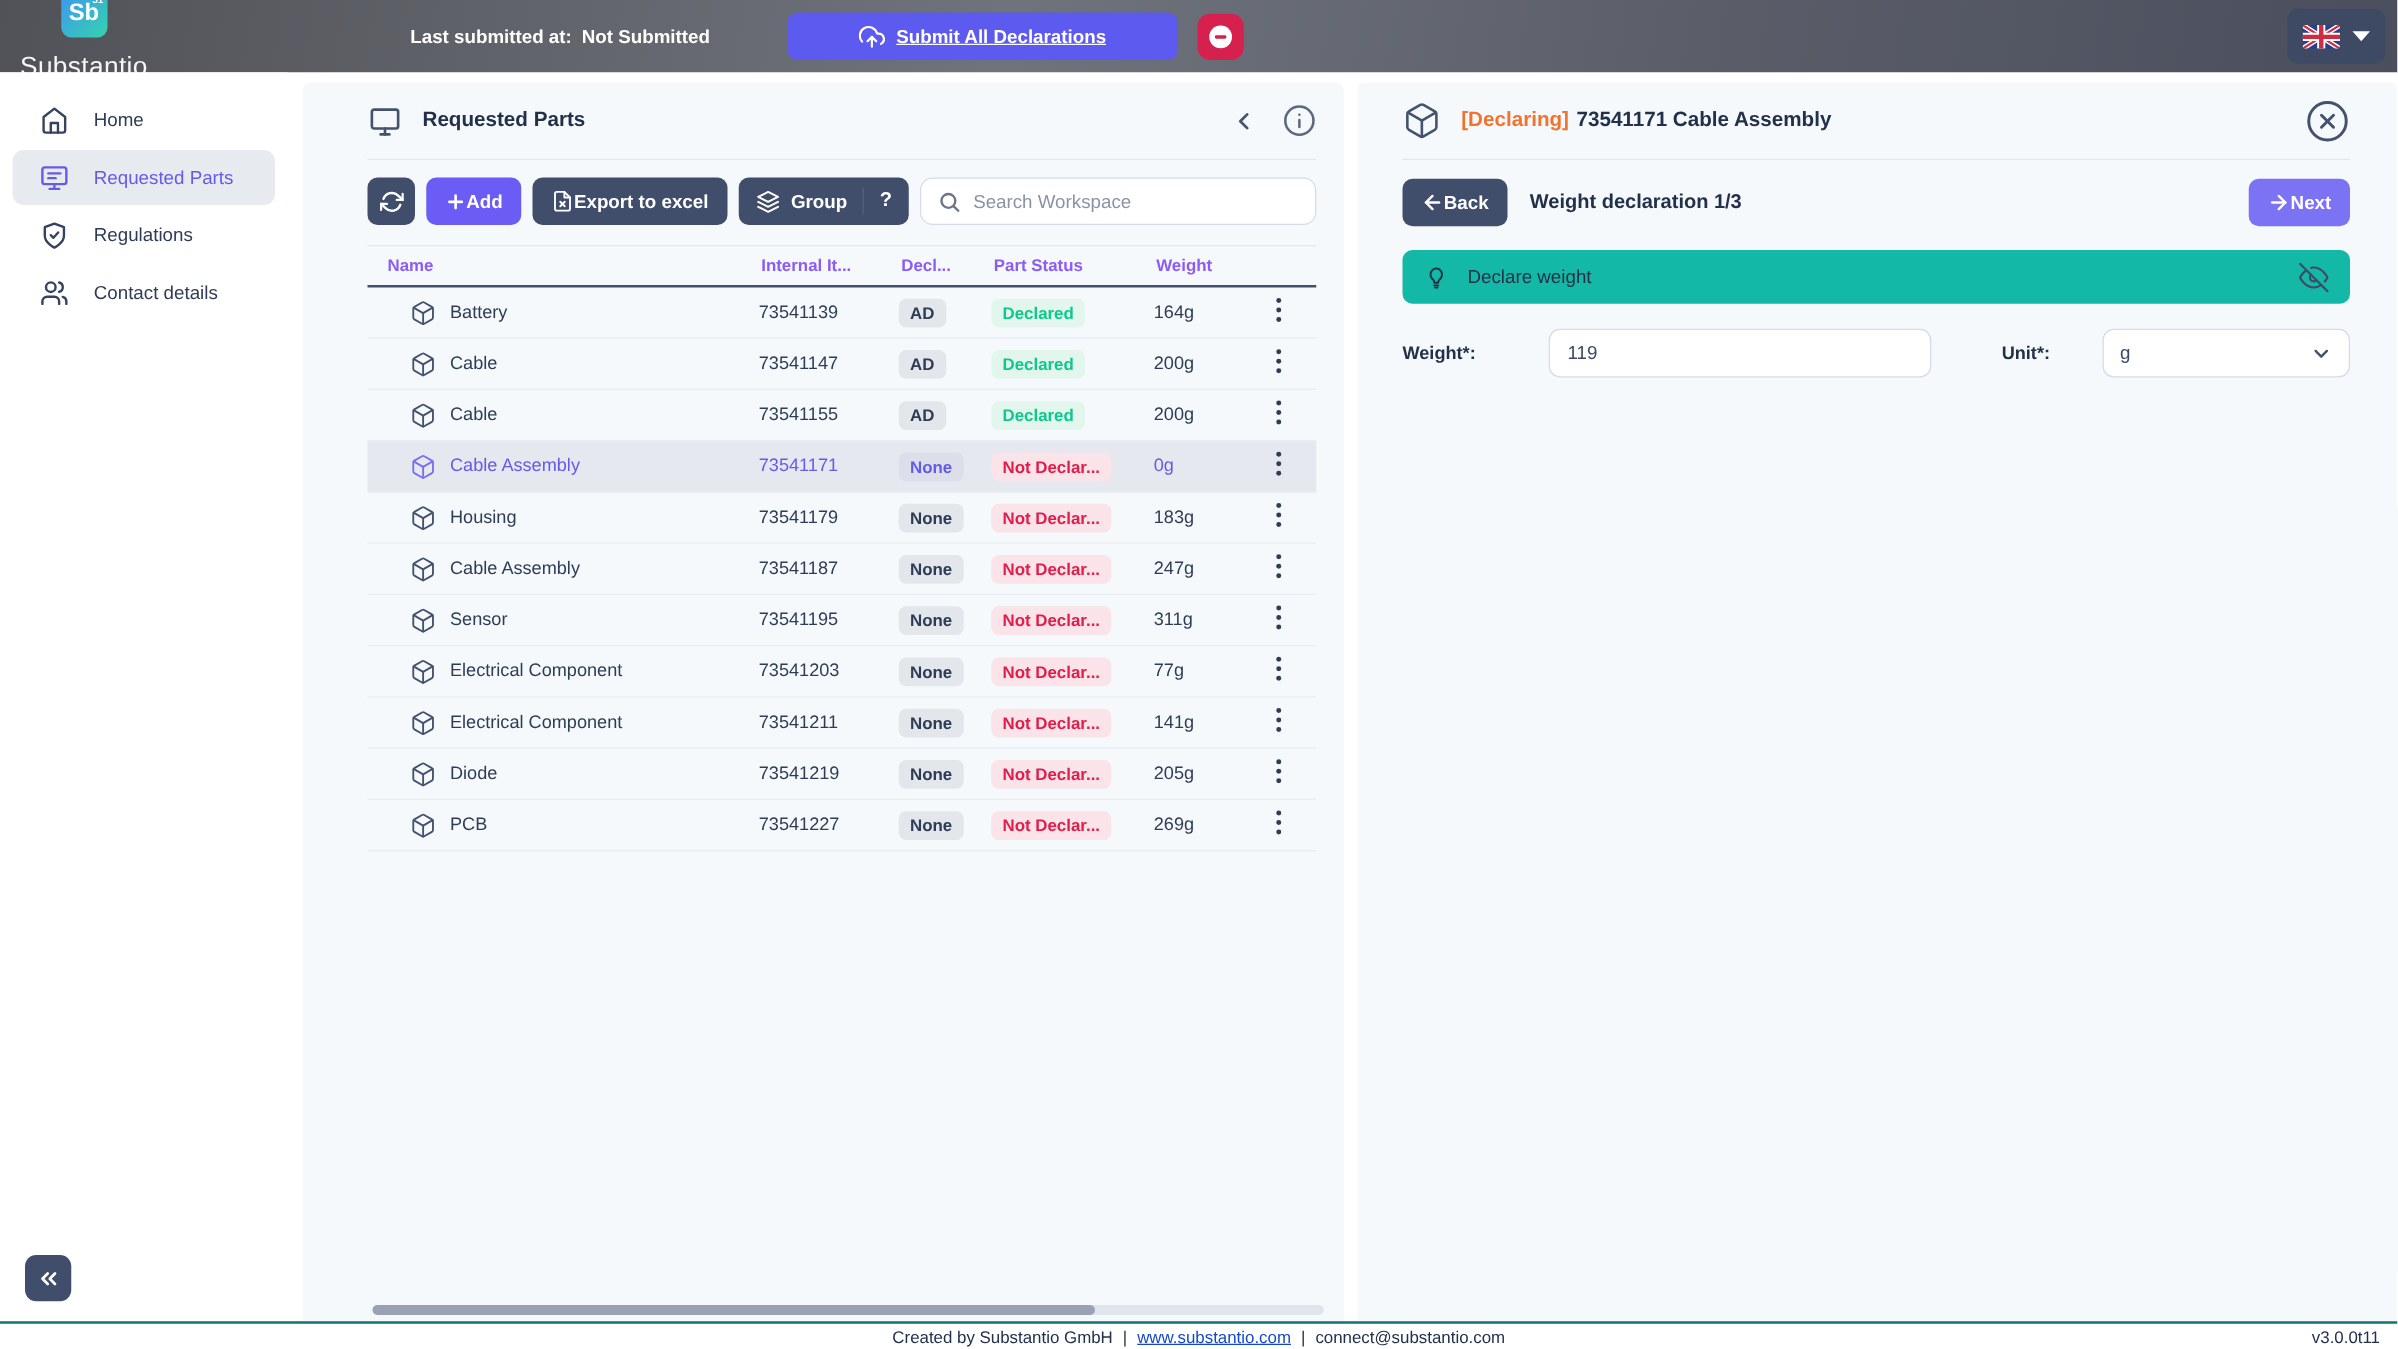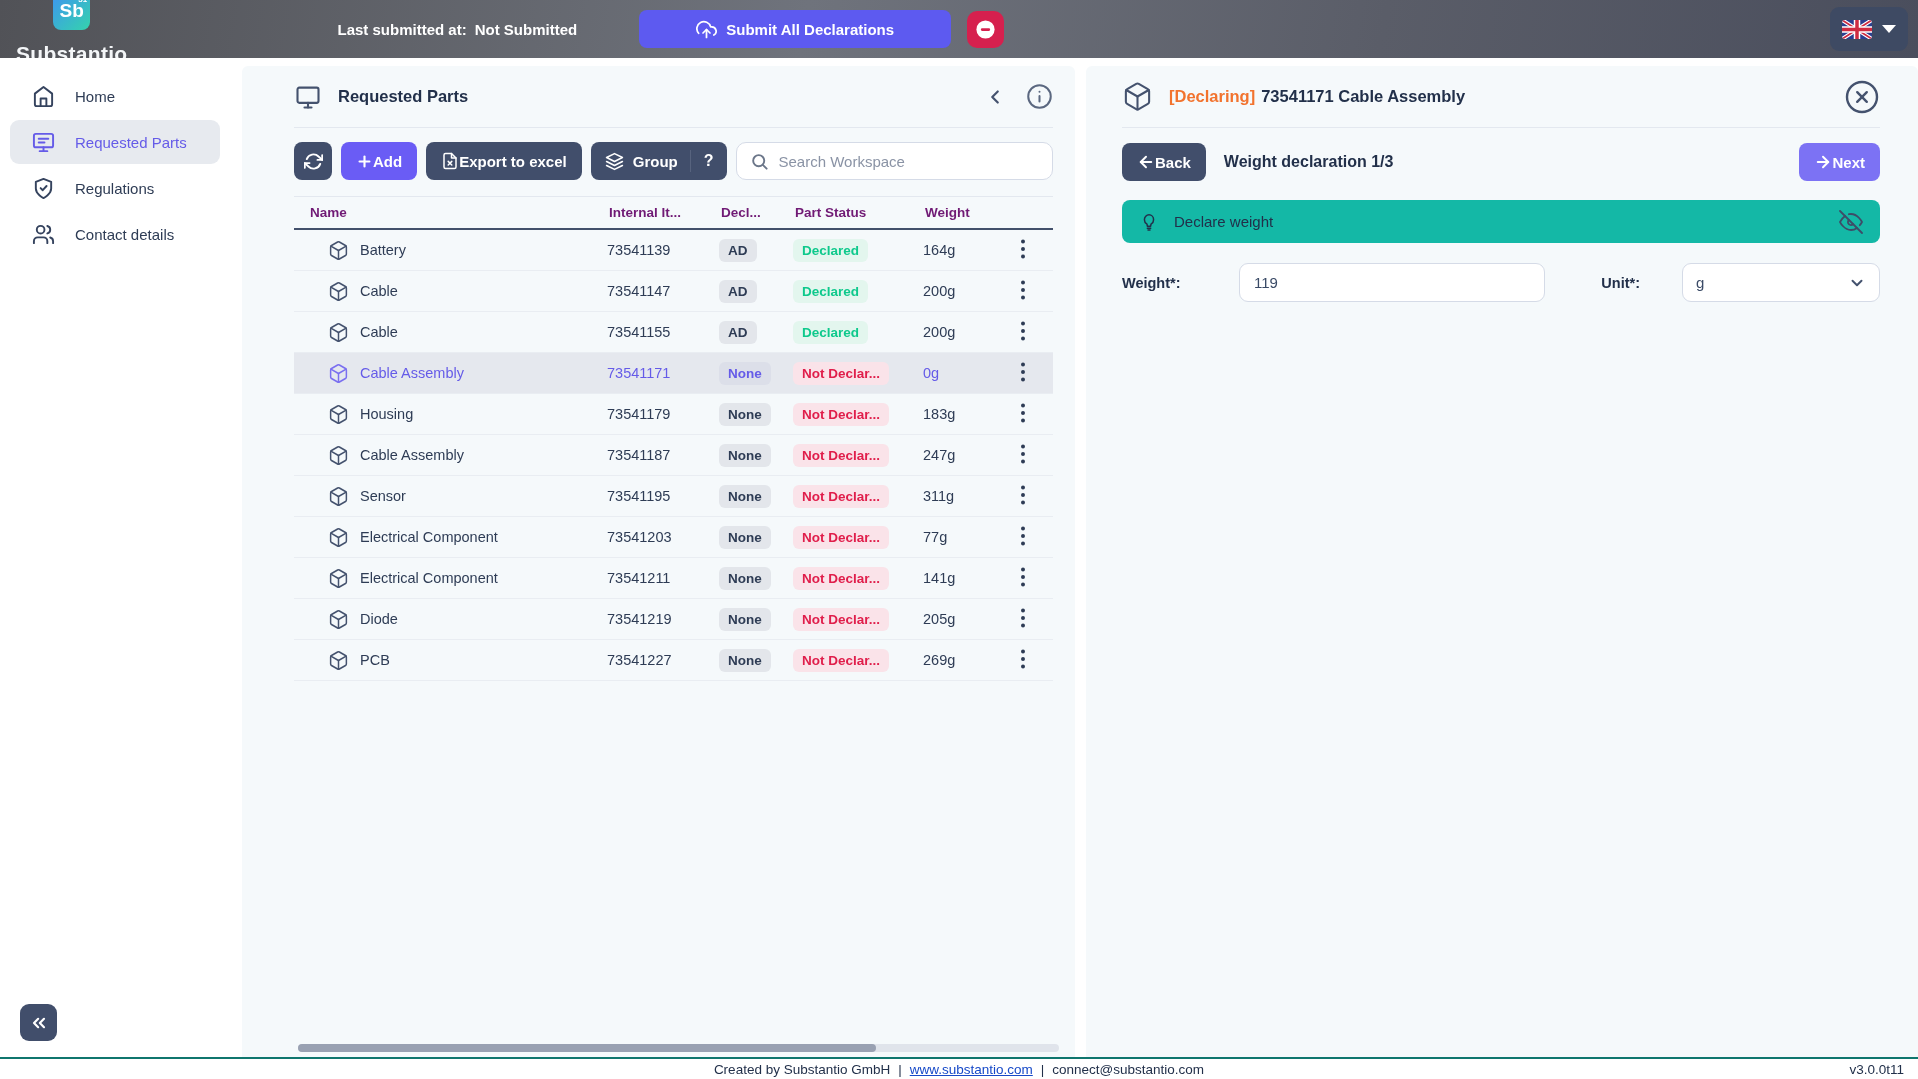--- a/index.html
+++ b/index.html
@@ -7,28 +7,28 @@
     font-family:"Liberation Sans", sans-serif; background:#ffffff; color:#2E3C55; }
 
   
   .topbar { height:58px; display:flex; align-items:center;
     background:linear-gradient(100deg,#515257 0%,#6f737c 42%,#5a5d68 72%,#4a4e5d 100%); }
   .logo-wrap { display:flex; align-items:center; gap:12px; margin-left:16px;flex-direction:column; }
   .logo-badge { width:37px; height:37px; border-radius:8px; position:relative;
     background:linear-gradient(135deg,#3d9bea 10%,#35d0b0 95%);
     color:#fff; font-weight:bold; font-size:19px; display:flex; align-items:center; justify-content:center; }
   .logo-sup { position:absolute; top:2px; right:3px; font-size:8px; font-weight:bold; }
-  .app-name { color:#f4f6f8; font-size:21px; font-weight:700; letter-spacing:.3px; }
+  .app-name { color:#f4f6f8; font-size:21px; font-weight:400; letter-spacing:.3px; }
   .submit-info { margin-left:210px; display:flex; gap:8px; align-items:baseline; }
   .submit-info .lbl { color:#fff; font-size:15px; font-weight:600; }
   .submit-info .val { color:#fff; font-size:15px; font-weight:bold; }
   .submit-btn { margin-left:62px; width:312px; height:38px; border:none; border-radius:8px;
     background:#5D5AF0; color:#fff; font-size:15px; font-weight:600;
     display:flex; align-items:center; justify-content:center; gap:9px; cursor:pointer;
-    font-family:inherit; }
+    font-family:inherit;text-decoration:underline; }
   .stop-btn { margin-left:16px; width:37px; height:37px; border:none; border-radius:10px;
     background:#D6204E; display:flex; align-items:center; justify-content:center; cursor:pointer; }
   .lang-box { margin-left:auto; margin-right:10px; height:44px; padding:0 12px;
     background:#3E4A63; border-radius:9px; display:flex; align-items:center; gap:10px; cursor:pointer; }
   .flag { width:30px; height:19px; border-radius:3px; overflow:hidden; display:block; }
   .tri-down { width:0; height:0; border-left:7px solid transparent; border-right:7px solid transparent;
     border-top:8px solid #fff; }
 
   
   .main { display:flex; height:999px; background:#fff; }
@@ -76,21 +76,21 @@
   .search-box { flex:1; height:38px; background:#fff; border:1px solid #D5DBE7; border-radius:10px;
     display:flex; align-items:center; gap:10px; padding:0 13px; }
   .search-box input { border:none; outline:none; flex:1; font-size:15px; color:#3A4A66;
     font-family:inherit; background:transparent; }
   .search-box input::placeholder { color:#8A93A5; }
   .search-box .icn { width:19px; height:19px; color:#6B7689; flex:none; }
 
   
   .tgrid { display:grid; grid-template-columns:1fr 112px 74px 130px 86px 44px; align-items:center; }
   .thead { margin-top:16px; height:34px; border-top:1px solid #E3E8EF; border-bottom:2px solid #42506B;
-    font-size:13.5px; font-weight:bold; color:#701a75; }
+    font-size:13.5px; font-weight:bold; color:#8b5cf6; }
   .thead .hc { padding-left:2px; }
   .thead .hc.first { padding-left:16px; }
   .trow { height:41px; border-bottom:1px solid #E9EDF2; font-size:14.5px; color:#2E3C55; cursor:pointer; }
   .name-cell { display:flex; align-items:center; gap:11px; padding-left:34px; }
   .cube { width:21px; height:21px; color:#44526E; flex:none; }
   .badge { display:inline-block; padding:4px 9px; border-radius:6px; font-size:13.5px; font-weight:600; }
   .badge-gray { background:#E3E6EB; color:#2E3C55; }
   .st-declared { background:#E3F6EE; color:#0EC98C; }
   .st-not-declared { background:#FAE3E9; color:#E01E4B; }
   .kebab { background:none; border:none; width:28px; height:28px; color:#2E3C55; cursor:pointer; padding:0; }

